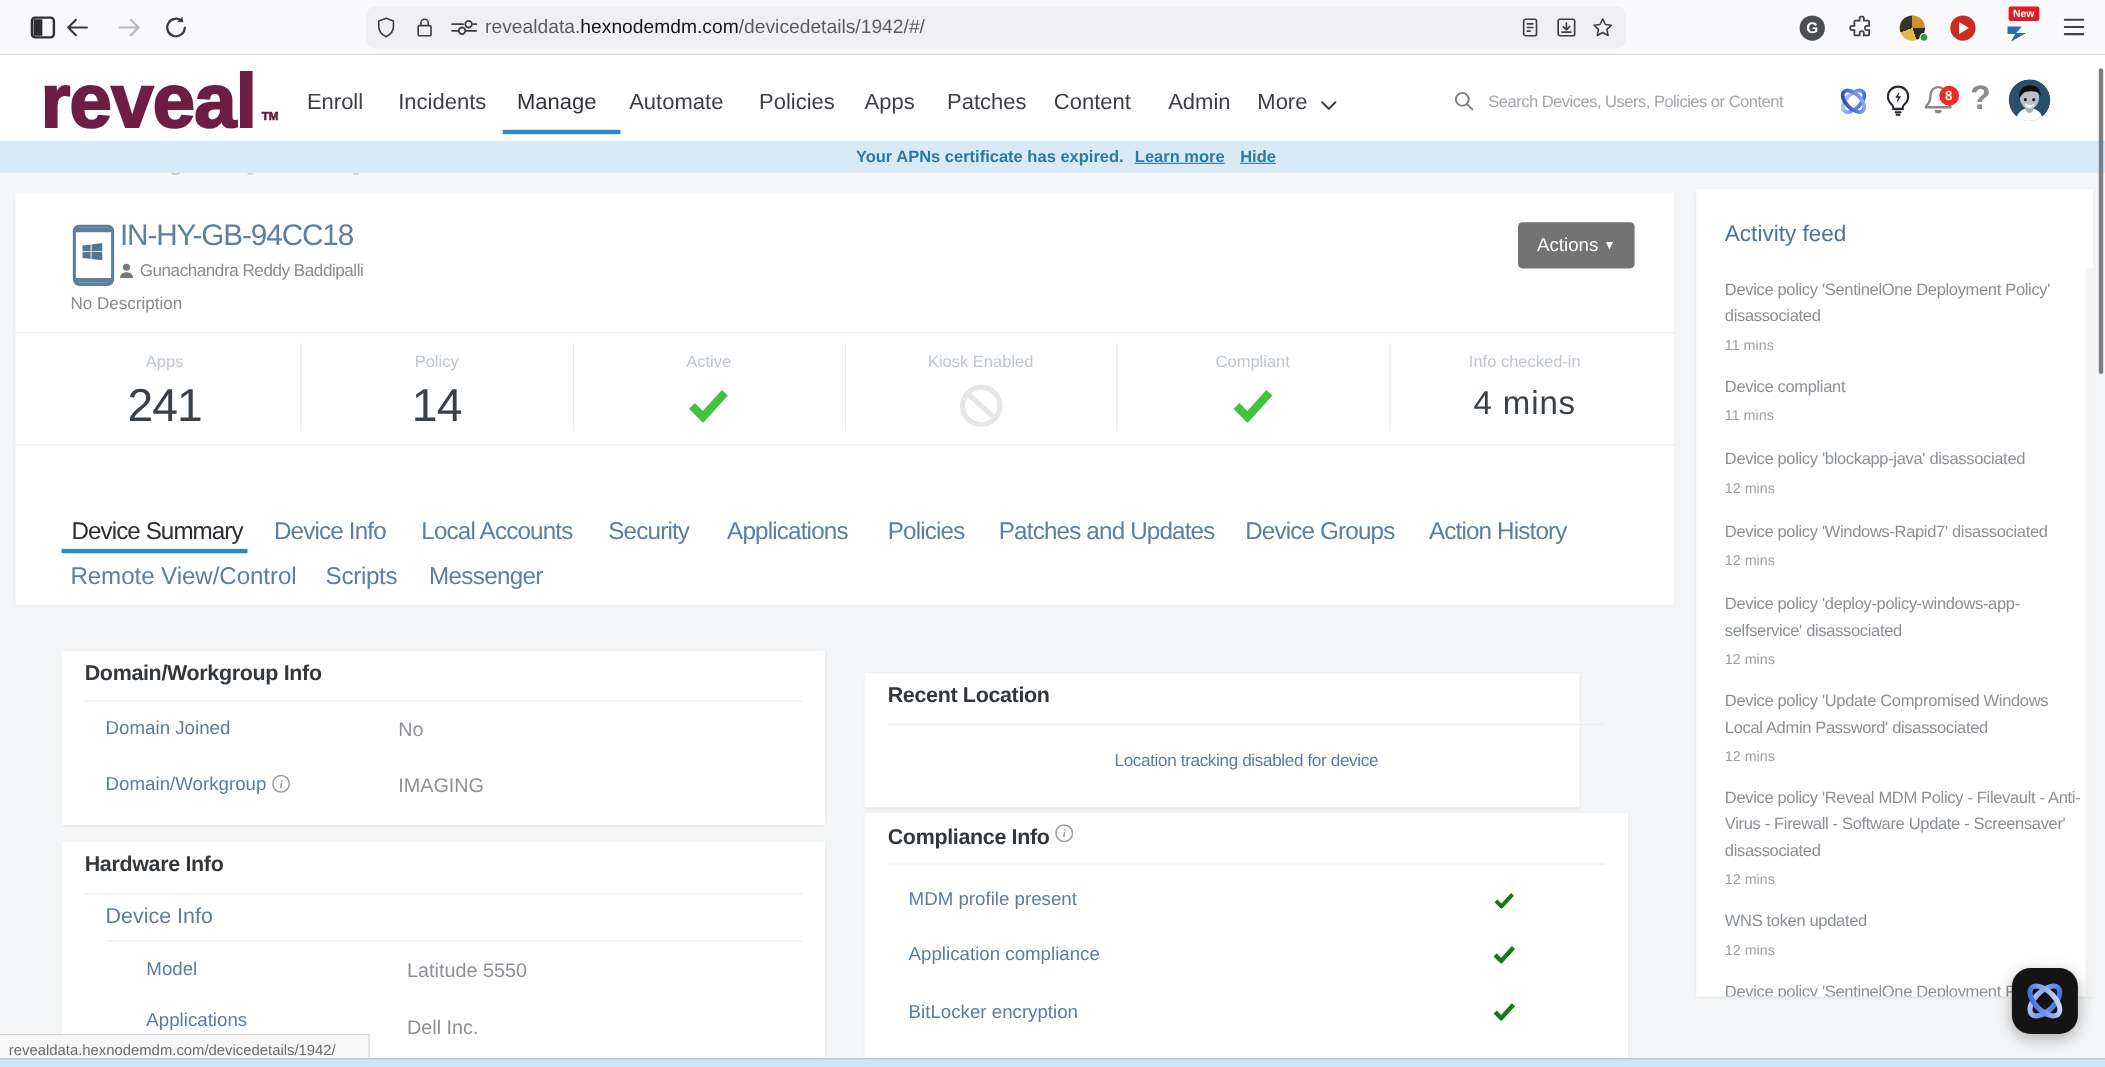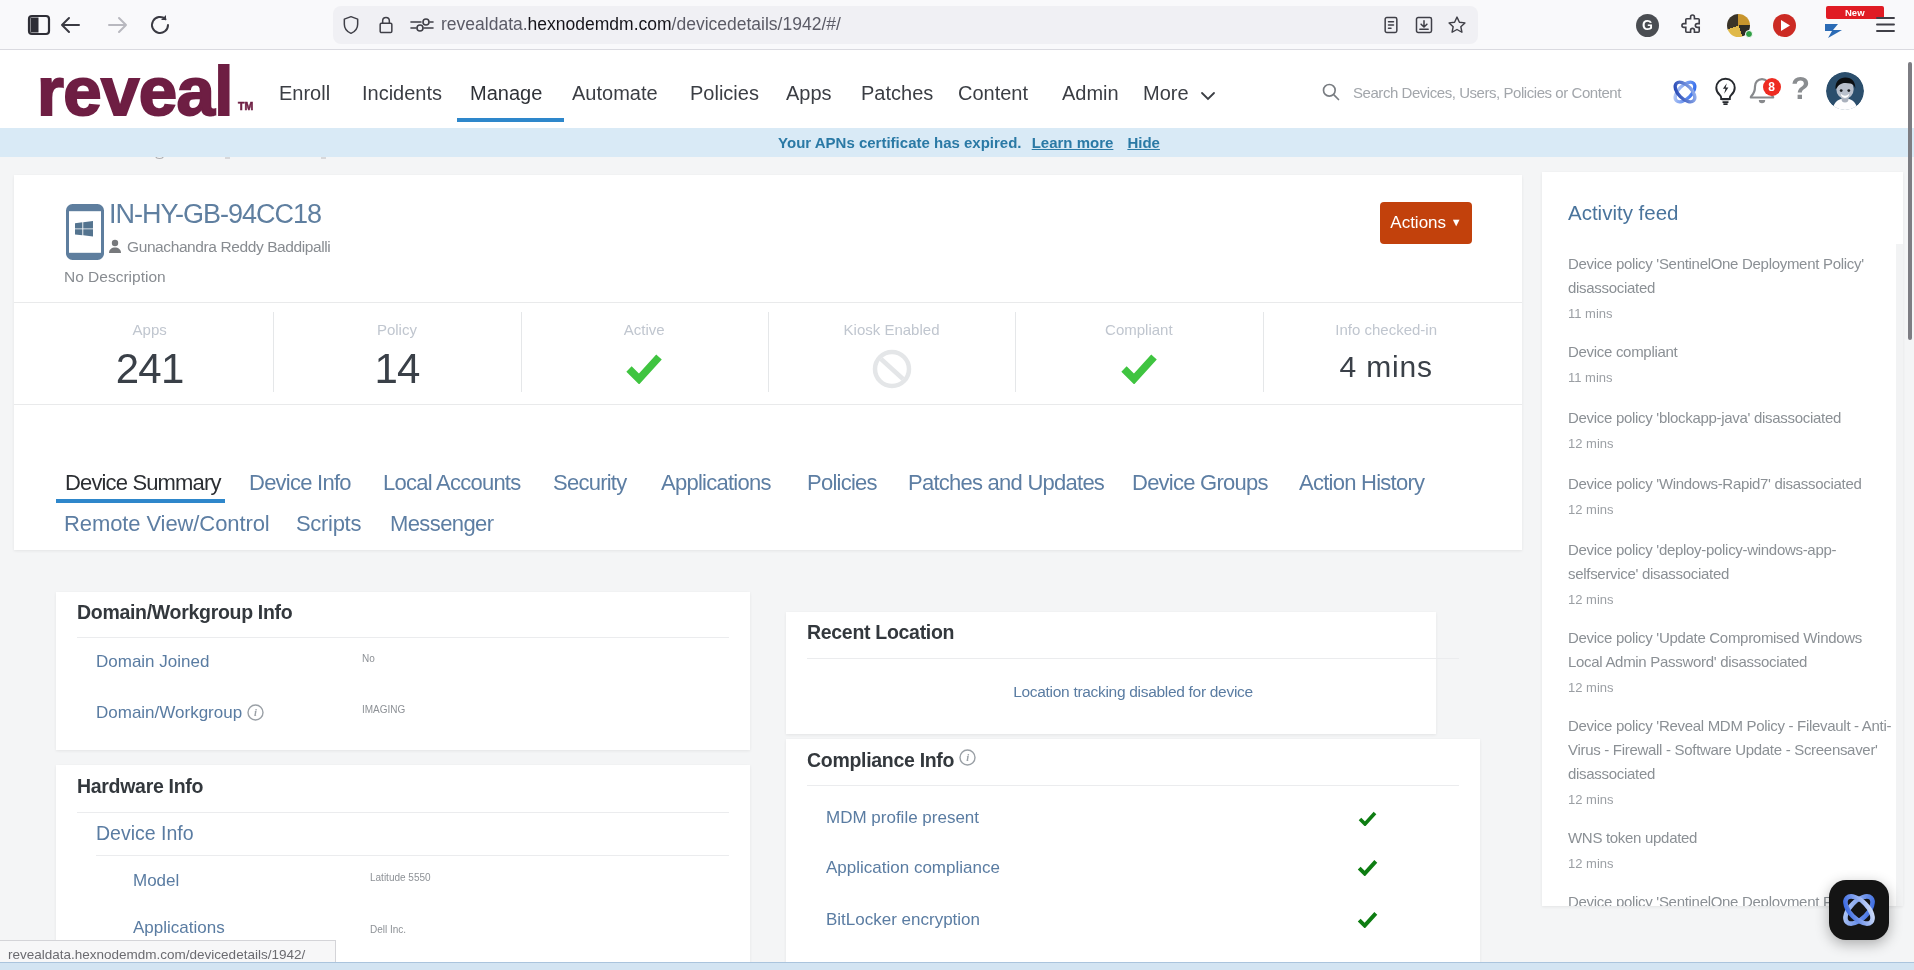--- a/index.html
+++ b/index.html
@@ -30,21 +30,21 @@
 .stat .lb { font-size:15px; color:#c0c6cf; margin-top:9px; }
 .stat .vl { font-size:42px; color:#3a4048; margin-top:7px; letter-spacing:-0.8px; }
 .vdiv { position:absolute; top:137px; width:1px; height:80px; background:#e5e7e9; }
 
 .tab { position:absolute; font-size:22px; color:#5d7ea3; white-space:nowrap; letter-spacing:-0.75px; }
 .tab.on { color:#2b2e32; }
 #tabline { position:absolute; left:56px; top:499px; width:169px; height:4px; background:#2e87cb; }
 
 .ctitle { position:absolute; font-size:19.5px; font-weight:bold; color:#33383d; white-space:nowrap; letter-spacing:-0.3px; }
 .clabel { position:absolute; font-size:17px; color:#5a7ca2; white-space:nowrap; }
-.cvalue { position:absolute; font-size:10px; color:#8d9196; white-space:nowrap; }
+.cvalue { position:absolute; font-size:18px; color:#8d9196; white-space:nowrap; }
 .cdiv  { position:absolute; height:1px; background:#ebecee; }
 
 #feed { left:1542px; top:172px; width:361px; height:734px; overflow:hidden; }
 .fitem { position:absolute; left:26px; width:336px; font-size:15px; letter-spacing:-0.3px; line-height:24px; color:#8b9095; }
 .ftime { position:absolute; left:26px; font-size:13px; color:#9b9fa4; }
 
 #statusbox { position:absolute; left:0; top:940px; width:336px; height:28px; background:#f7f7f8; border-top:1px solid #d4d4d8; border-right:1px solid #d4d4d8; z-index:40; font-size:13.5px; color:#6b6b70; line-height:27px; padding-left:8px; }
 #bluestrip { position:absolute; left:0; top:962px; width:1914px; height:8px; background:#d3e4f2; border-top:1px solid #aac4dd; z-index:45; }
 #chatbtn { position:absolute; left:1829px; top:880px; width:60px; height:60px; border-radius:17px; background:#141414; z-index:46; box-shadow:0 4px 14px rgba(0,0,0,0.3); }
 #sthumb { position:absolute; left:1908px; top:62px; width:3.5px; height:278px; background:#7d7d83; border-radius:2px; z-index:49; }
@@ -99,21 +99,21 @@
     </svg>
  <div class="abs" style="left:1727px;top:14px;width:23px;height:23px;border-radius:50%;background:conic-gradient(#c8952d 0 90deg,#2f2c25 90deg 160deg,#e0b949 160deg 250deg,#3a3428 250deg 360deg);"></div>
  <div class="abs" style="left:1745px;top:30px;width:8px;height:8px;border-radius:50%;background:#2f9e44;border:1px solid #fff;"></div>
  <div class="abs" style="left:1773px;top:14px;width:23px;height:23px;border-radius:50%;background:#cc2b24;"></div>
  <svg class="abs" style="left:1780px;top:20px" width="10" height="11" viewBox="0 0 10 11">
       <path d="M1 0l9 5.5L1 11z" fill="#fff"></path>
     </svg>
  <svg class="abs" style="left:1824px;top:22px" width="22" height="16" viewBox="0 0 22 16">
       <path d="M1 2h13l-5 6h9l-14 8 4-7H1z" fill="#2b6bb5"></path>
     </svg>
- <div class="abs" style="left:1826px;top:6px;background:#e01b24;color:#fff;font-size:9.5px;font-weight:bold;padding:1px 19px;border-radius:2px;">New</div>
+ <div class="abs" style="left:1826px;top:6px;background:#e01b24;color:#fff;font-size:9.5px;font-weight:bold;padding:1px 4px;border-radius:2px;">New</div>
  <svg class="abs" style="left:1876px;top:16px" width="19" height="17" viewBox="0 0 19 17">
       <path d="M1 2h17M1 8.5h17M1 15h17" stroke="#3f3f47" stroke-width="1.9" stroke-linecap="round"></path>
     </svg>
 </div>
 
 <div id="hdr">
  <div id="logo">reveal<span class="tm">TM</span></div>
  <div class="nav" style="left:279px">Enroll</div>
  <div class="nav" style="left:362px">Incidents</div>
  <div class="nav on" style="left:470px;color:#2f3237">Manage</div>
@@ -195,21 +195,21 @@
    <path d="M87.3,45.96 87.3,87.3 40,80.6 39.93,45.88z"></path>
   </g>
  </svg>
  <div class="abs" style="left:95px;top:24px;font-size:27px;color:#5f7fa0;letter-spacing:-1px;">IN-HY-GB-94CC18</div>
  <svg class="abs" style="left:94px;top:64px" width="14" height="14" viewBox="0 0 14 14">
       <circle cx="7" cy="4" r="3.2" fill="#77797c"></circle>
       <path d="M1 14c0-3.6 2.7-5.5 6-5.5s6 1.9 6 5.5z" fill="#77797c"></path>
     </svg>
  <div class="abs" style="left:113px;top:63px;font-size:15.5px;letter-spacing:-0.4px;color:#888c91;">Gunachandra Reddy Baddipalli</div>
  <div class="abs" style="left:50px;top:93px;font-size:15.5px;color:#888c91;">No Description</div>
- <div class="abs" style="left:1366px;top:27px;width:92px;height:42px;background:#c2410c;border-radius:4px;color:#fff;font-size:17px;text-align:center;line-height:42px;">Actions <span style="font-size:11px;position:relative;top:-2px;">▼</span></div>
+ <div class="abs" style="left:1366px;top:27px;width:106px;height:42px;background:#737373;border-radius:4px;color:#fff;font-size:17px;text-align:center;line-height:42px;">Actions <span style="font-size:11px;position:relative;top:-2px;">▼</span></div>
  <div class="hdiv" style="top:127px"></div>
  <div class="hdiv" style="top:229px"></div>
 
  <div class="stat" style="left:12px">
       <div class="lb">Apps</div>
       <div class="vl">241</div>
     </div>
  <div class="stat" style="left:259.3px">
       <div class="lb">Policy</div>
       <div class="vl">14</div>

